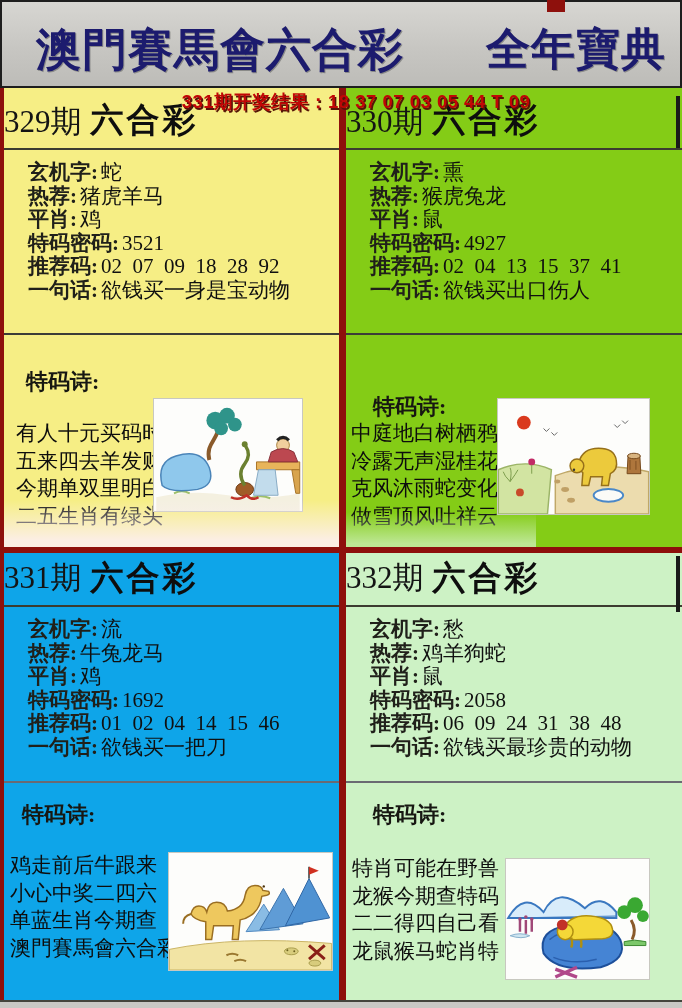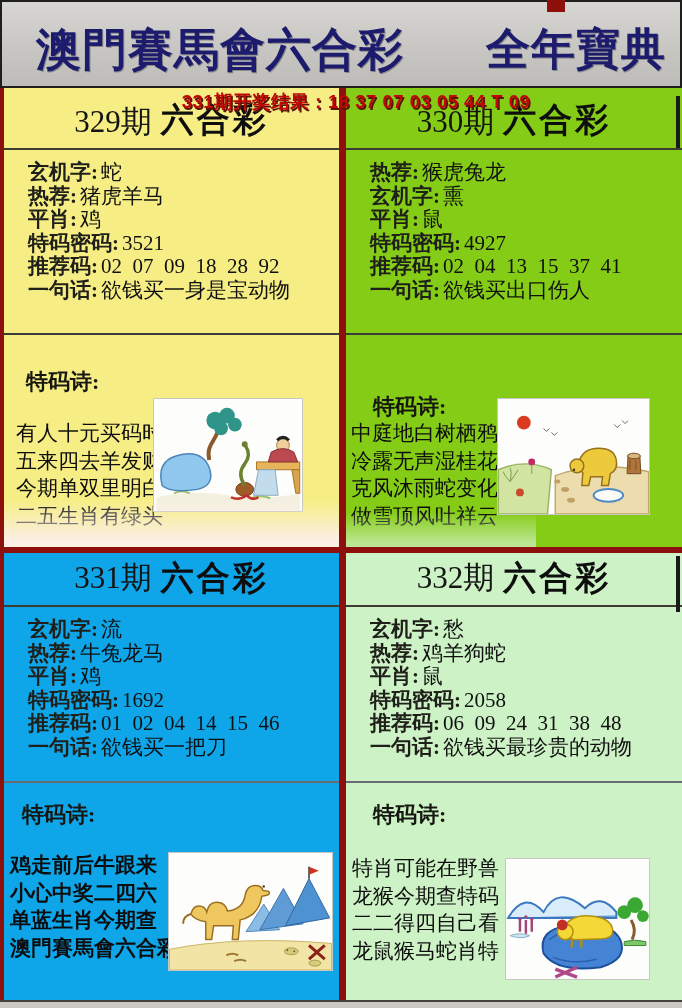--- a/index.html
+++ b/index.html
@@ -46,21 +46,21 @@
   .results{
     position:absolute;left:0;top:1px;width:682px;box-sizing:border-box;padding-left:30px;
     text-align:center;white-space:nowrap;z-index:6;
     font-family:"Liberation Sans","DejaVu Sans",sans-serif;
     font-weight:bold;font-size:18.5px;color:#c10606;
     text-shadow:1.5px 1.5px 0 #551508;letter-spacing:0.5px;
   }
   
   .ptitle{
     height:62px;box-sizing:border-box;border-bottom:2px solid #3c3c30;
-    display:flex;align-items:flex-end;justify-content:center;padding-bottom:5px;
+    display:flex;align-items:flex-end;justify-content:flex-start;padding-bottom:5px;
     white-space:nowrap;
   }
   .row2 .ptitle{height:54px;align-items:center;padding-bottom:2px;}
   .t-period{font-size:31px;color:#141414;}
   .t-suffix{font-size:33px;font-weight:bold;letter-spacing:3px;margin-left:9px;color:#0e0e0e;}
   .pinfo{box-sizing:border-box;border-bottom:2px solid #3c3c38;padding:11px 0 0 24px;}
   .row1 .pinfo{height:185px;}
   .row2 .pinfo{height:176px;border-bottom-color:#6a6a72;}
   .field{font-size:21px;line-height:23.5px;white-space:nowrap;color:#101010;}
   .flabel{font-weight:bold;color:#20201a;}
@@ -73,21 +73,21 @@
   .illus{position:absolute;background:#fdfdfb;border:1px solid #c8c8c0;box-sizing:border-box;z-index:2;}
   .illus svg{display:block;}
   
   .p329 .poem-label{left:22px;top:32px;}
   .p329 .poem-text{left:12px;top:85px;}
   .p329 .illus{left:149px;top:63px;width:150px;height:114px;}
   .p330 .poem-label{left:27px;top:57px;}
   .p330 .poem-text{left:5px;top:85px;text-align:right;}
   .p330 .illus{left:151px;top:63px;width:153px;height:117px;}
   .p331 .poem-label{left:18px;top:17px;}
-  .p331 .poem-text{left:6px;top:69px;font-weight:bold;}
+  .p331 .poem-text{left:6px;top:69px;}
   .p331 .illus{left:164px;top:69px;width:165px;height:119px;}
   .p332 .poem-label{left:27px;top:17px;}
   .p332 .poem-text{left:6px;top:72px;}
   .p332 .illus{left:159px;top:75px;width:145px;height:122px;}
   
   .fade-a{position:absolute;left:4px;top:412px;width:335px;height:47px;z-index:3;
     background:linear-gradient(180deg,rgba(253,246,249,0) 0%,rgba(252,238,244,0.85) 85%);}
   .fade-b{position:absolute;left:346px;top:424px;width:190px;height:35px;z-index:3;
     background:linear-gradient(180deg,rgba(210,242,190,0) 0%,rgba(208,240,190,0.75) 90%);}
 </style>
@@ -149,22 +149,22 @@
         </div>
       </div>
     </div>
 
     <div class="panel row1 p330">
       <div class="ptitle">
         <span class="t-period">330期</span>
         <span class="t-suffix">六合彩</span>
       </div>
       <div class="pinfo">
+        <div class="field"><span class="flabel">玄机字:</span><span class="fvalue">熏</span></div>
         <div class="field"><span class="flabel">热荐:</span><span class="fvalue">猴虎兔龙</span></div>
-        <div class="field"><span class="flabel">玄机字:</span><span class="fvalue">熏</span></div>
         <div class="field"><span class="flabel">平肖:</span><span class="fvalue">鼠</span></div>
         <div class="field"><span class="flabel">特码密码:</span><span class="fvalue">4927</span></div>
         <div class="field"><span class="flabel">推荐码:</span><span class="fvalue">02  04  13  15  37  41</span></div>
         <div class="field"><span class="flabel">一句话:</span><span class="fvalue">欲钱买出口伤人</span></div>
       </div>
       <div class="ppoem">
         <div class="poem-label">特码诗:</div>
         <div class="poem-text">
           <div>中庭地白树栖鸦</div>
           <div>冷露无声湿桂花</div>

